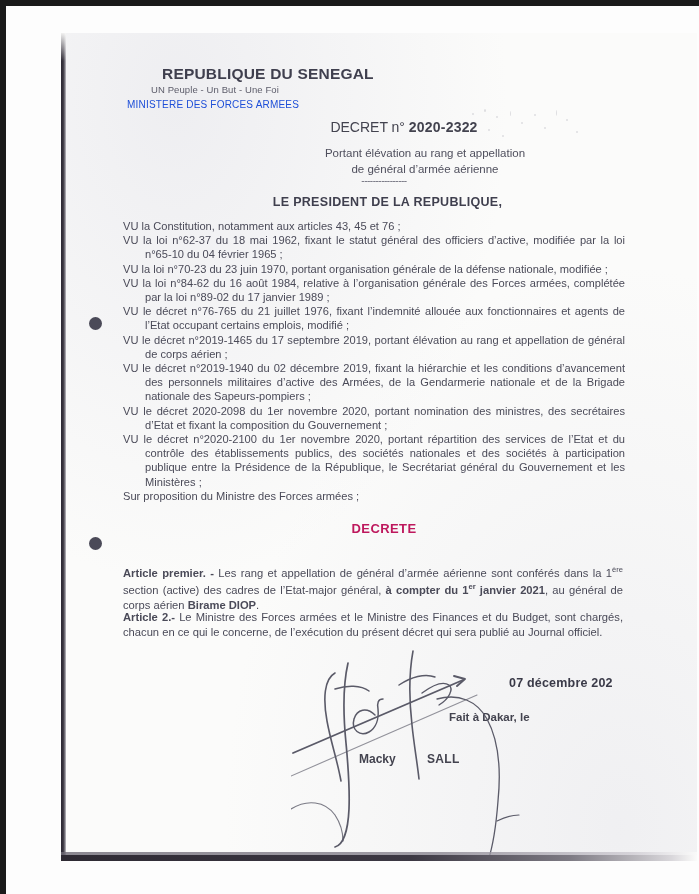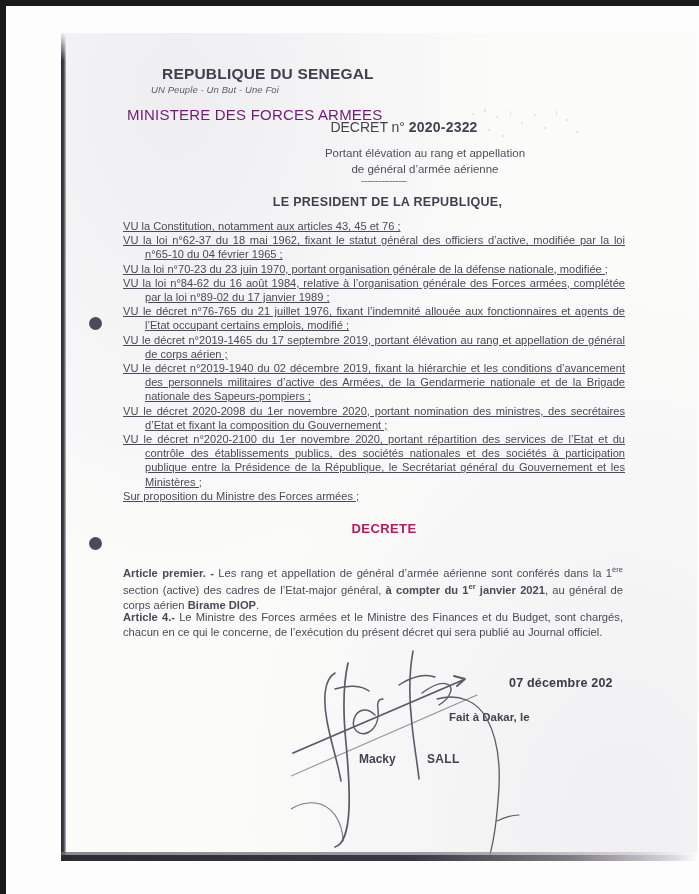--- a/index.html
+++ b/index.html
@@ -88,26 +88,25 @@
     font-weight: bold;
     letter-spacing: .2px;
     color: #3f3f4e;
     margin-left: 35px;
   }
   .t-devise {
     left: 90px; top: 51px;
     font-size: 9.5px;
     color: #5c5c6a;
     letter-spacing: .1px;
-    font-style: italic;
   }
   .t-ministere {
-    left: 66px; top: 73px;
-    font-size: 15px;
-    color: #701a75;
+    left: 66px; top: 66px;
+    font-size: 10px;
+    color: #1d4ed8;
     letter-spacing: .2px;
   }
 
   .t-decret {
     left: 0; top: 86px;
     width: 636px;
     text-align: center;
     padding-left: 50px;
     box-sizing: border-box;
     font-size: 14px;
@@ -151,21 +150,20 @@
     letter-spacing: .3px;
     color: #3f3f4e;
   }
 
   .visas {
     left: 62px; top: 186px;
     width: 502px;
     font-size: 11.1px;
     line-height: 14.2px;
     color: #4a4a58;
-    text-decoration: underline;
   }
   .visa {
     text-align: justify;
     text-justify: inter-word;
     padding-left: 22px;
     text-indent: -22px;
     margin-bottom: 0px;
   }
   .visa.nj { text-align: left; }
 
@@ -308,21 +306,21 @@
       </div>
 
       <div class="blk t-decrete">DECRETE</div>
 
       <div class="blk art art-1">
         <span class="lead">Article premier. -</span>
         <span> Les rang et appellation de général d’armée aérienne sont conférés dans la 1<sup>ère</sup> section (active) des cadres de l’Etat-major général, <span class="b">à compter du 1<sup>er</sup> janvier 2021</span>, au général de corps aérien <span class="b">Birame DIOP</span>.</span>
       </div>
 
       <div class="blk art art-2">
-        <span class="lead">Article 4.-</span>
+        <span class="lead">Article 2.-</span>
         <span>Le Ministre des Forces armées et le Ministre des Finances et du Budget, sont chargés, chacun en ce qui le concerne, de l’exécution du présent décret qui sera publié au Journal officiel.</span>
       </div>
 
       <div class="blk t-fait">Fait à Dakar, le</div>
       <div class="blk t-date">07 décembre 202</div>
 
       <svg class="signature" viewBox="0 0 300 230" xmlns="http://www.w3.org/2000/svg">
         <g fill="none" stroke="#5a5a68" stroke-linecap="round" stroke-linejoin="round">
 
           <path d="M2 120 L172 47" stroke-width="1.9"></path>

